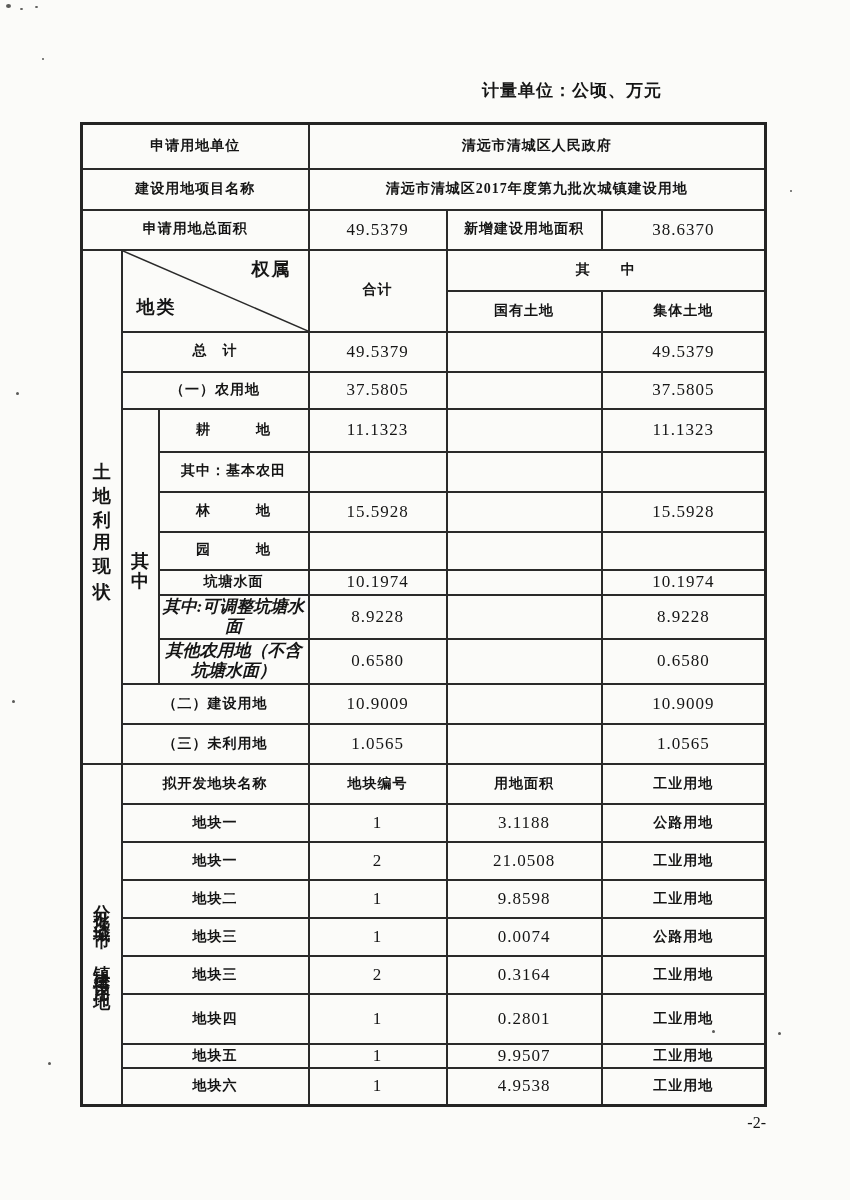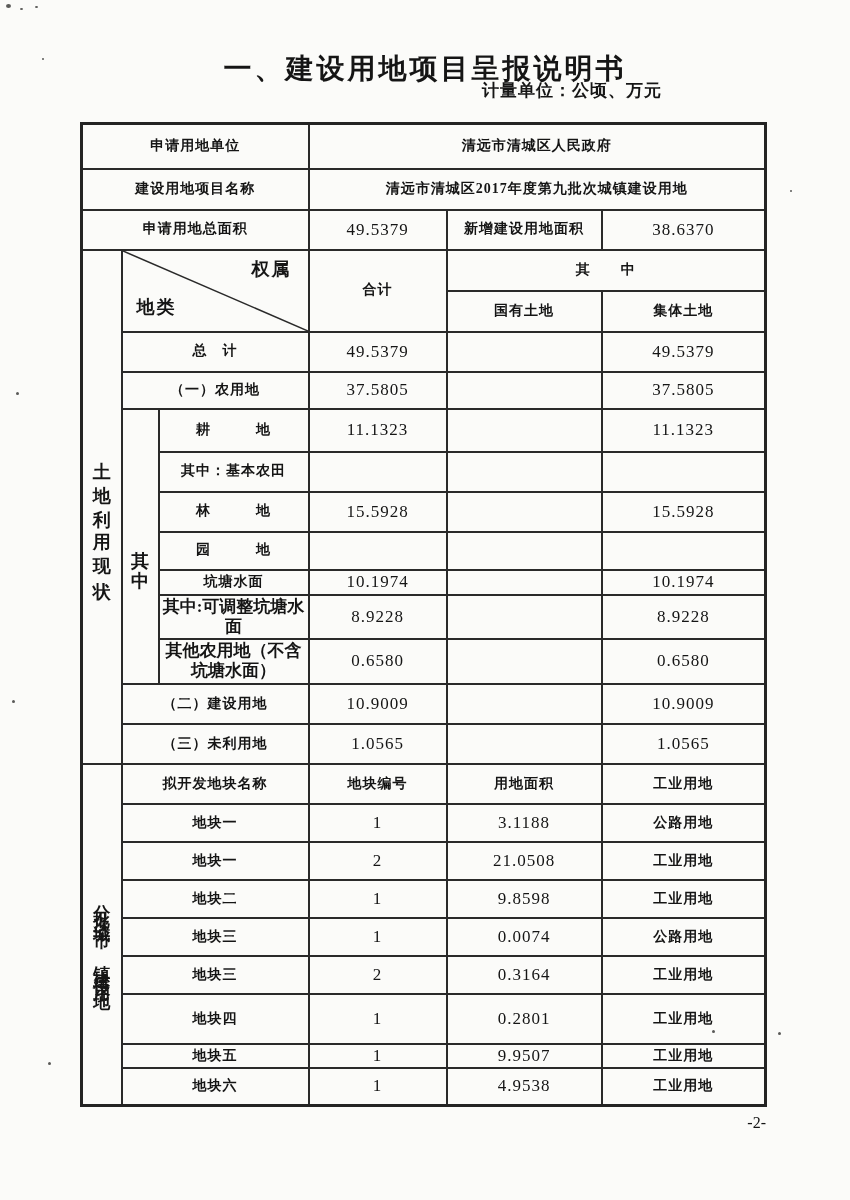--- a/index.html
+++ b/index.html
@@ -44,21 +44,21 @@
     border: 3px solid #242424;
   }
   td {
     border: 2px solid #2a2a2a;
     text-align: center;
     vertical-align: middle;
     padding: 1px 3px;
     overflow: hidden;
   }
   .lbl  { font-weight: 700; font-size: 14px; letter-spacing: 1px; line-height: 1.15; }
-  .lbl-sm { font-weight: 700; font-size: 17px; letter-spacing: 0px; line-height: 1.18; }
+  .lbl-sm { font-weight: 700; font-size: 17px; letter-spacing: 0px; line-height: 1.18; font-style: italic; }
   .num  { font-weight: 400; font-size: 17px; letter-spacing: 1px; }
 
   
   .vlabel {
     writing-mode: vertical-rl;
     text-orientation: upright;
     font-weight: 700;
     font-size: 18px;
     margin: 0 auto;
   }
@@ -73,21 +73,20 @@
   .diag-bottom { position: absolute; bottom: 12px; left: 14px; font-weight: 700; font-size: 18px; letter-spacing: 2px; }
 
   
   .speck { position: absolute; background: #5a5a58; border-radius: 50%; }
 </style>
 </head>
 <body>
 
 <div class="page">
 
-  <div class="doc-title">一、建设用地项目呈报说明书</div>
   <div class="unit-note">计量单位：公顷、万元</div>
 
   <table class="main">
     <colgroup>
       <col style="width:40px">
         <col style="width:37px">
         <col style="width:150px">
       <col style="width:138px">
         <col style="width:155px">
         <col style="width:164px">

